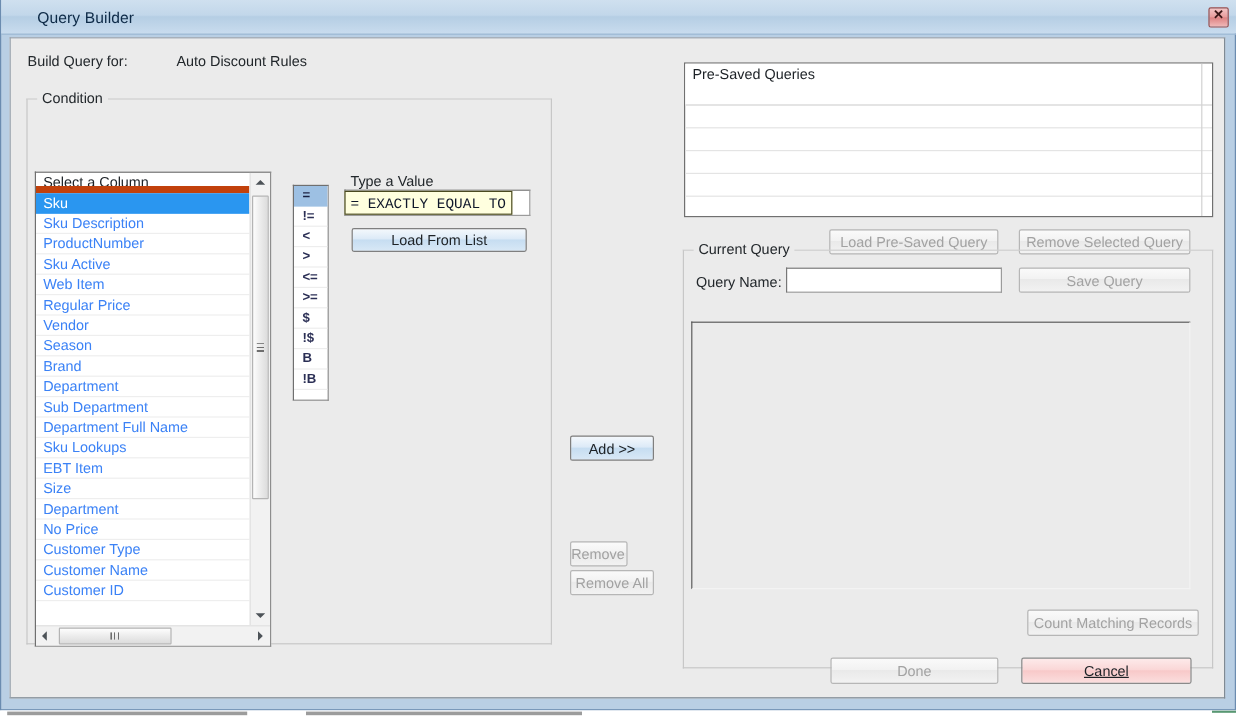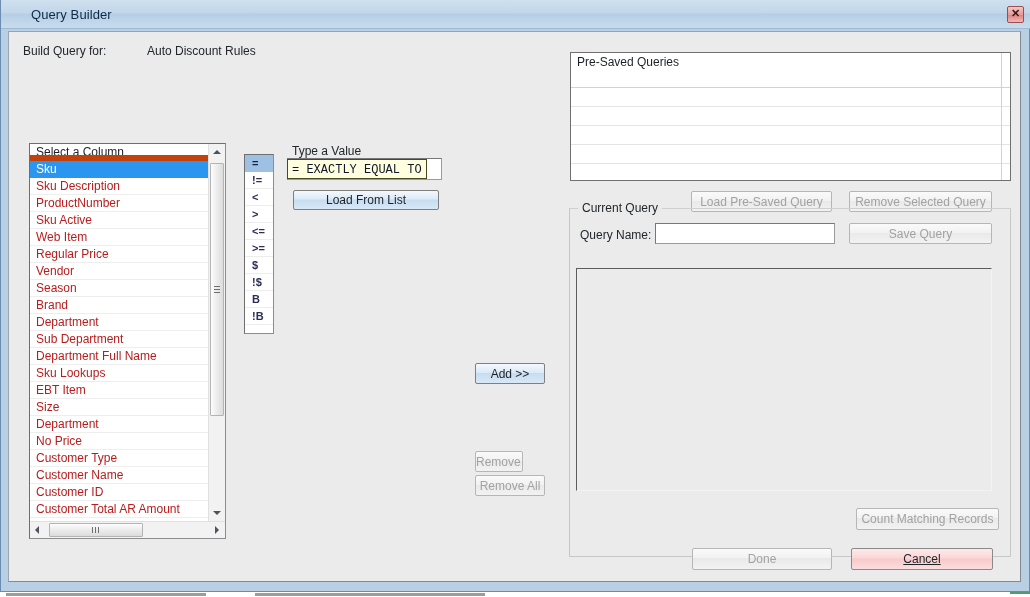--- a/index.html
+++ b/index.html
@@ -128,21 +128,21 @@
     right: 17px;
     bottom: 17px;
     overflow: hidden;
   }
   .lb-row {
     box-sizing: border-box;
     height: 17px;
     line-height: 16px;
     padding-left: 6px;
     font-size: 12px;
-    color: #b91c1c;
+    color: #3b82f6;
     border-bottom: 1px solid #eeeeee;
     white-space: nowrap;
     overflow: hidden;
     font-family: "Liberation Sans", sans-serif;
   }
   .lb-row.header {
     border-bottom: 6px solid #c2410c;
     color: #1c2126;
   }
   .lb-row.selected {
@@ -428,20 +428,23 @@
       <div class="close-btn">
         <div class="glyph">✕</div>
       </div>
     </div>
 
     <div class="client">
 
       <div class="lbl" style="left:14px; top:12px;">Build Query for:</div>
       <div class="lbl" style="left:138px; top:12px;">Auto Discount Rules</div>
 
+      <div class="groupbox" style="left:13px; top:50px; width:438px; height:455px;">
+        <div class="gb-title">Condition</div>
+      </div>
 
       <div class="listbox" style="left:20px; top:111px; width:197px; height:396px;">
         <div class="lb-rows">
           <div class="lb-row header">Select a Column</div>
           <div id="column-items">
               <div class="lb-row selected">Sku</div>
               <div class="lb-row">Sku Description</div>
               <div class="lb-row">ProductNumber</div>
               <div class="lb-row">Sku Active</div>
               <div class="lb-row">Web Item</div>
@@ -453,21 +456,20 @@
               <div class="lb-row">Sub Department</div>
               <div class="lb-row">Department Full Name</div>
               <div class="lb-row">Sku Lookups</div>
               <div class="lb-row">EBT Item</div>
               <div class="lb-row">Size</div>
               <div class="lb-row">Department</div>
               <div class="lb-row">No Price</div>
               <div class="lb-row">Customer Type</div>
               <div class="lb-row">Customer Name</div>
               <div class="lb-row">Customer ID</div>
-              <div class="lb-row">Customer Total AR Amount</div>
             </div>
         </div>
         <div class="vscroll">
           <div class="arrow-up">
               <span class="tri up"></span>
             </div>
           <div class="vthumb" style="top:19px; height:253px;">
             <div class="grip"></div>
           </div>
           <div class="arrow-dn">

